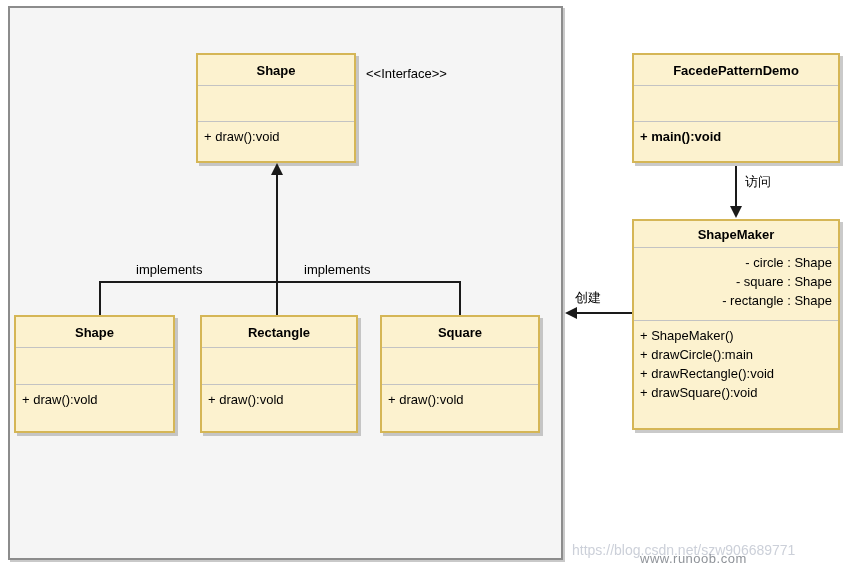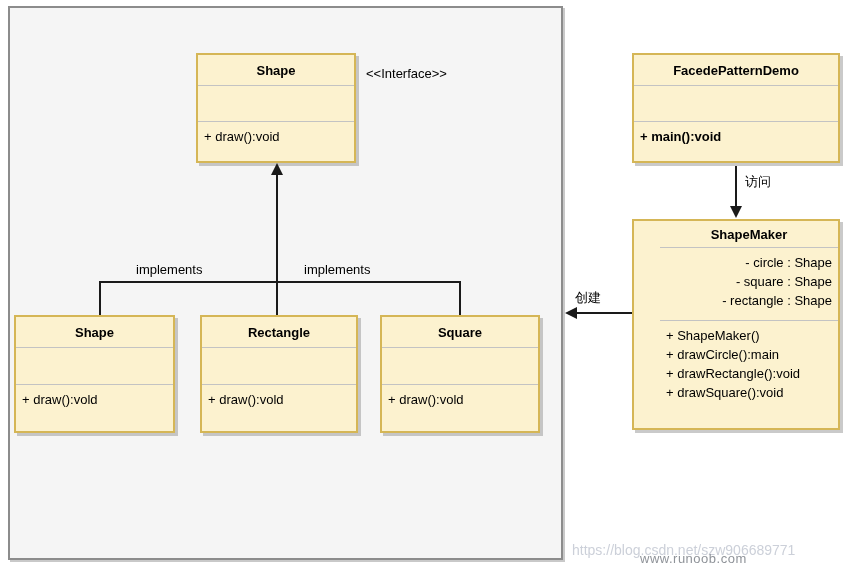--- a/index.html
+++ b/index.html
@@ -116,21 +116,21 @@
   </div>
 
   <div class="uml-class" style="left:632px;top:53px;width:208px;height:110px;">
     <div class="uml-title" style="height:30px;">FacedePatternDemo</div>
     <div class="uml-attrs" style="height:36px;"></div>
     <div class="uml-methods" style="height:29px;">
       <div class="uml-line bold">+ main():void</div>
     </div>
   </div>
 
-  <div class="uml-class" style="left:632px;top:219px;width:208px;height:211px;padding-left:26px;">
+  <div class="uml-class" style="left:632px;top:219px;width:208px;height:211px;">
     <div class="uml-title" style="height:26px;">ShapeMaker</div>
     <div class="uml-attrs" style="height:73px;text-align:right;">
       <div class="uml-line">- circle : Shape</div>
       <div class="uml-line">- square : Shape</div>
       <div class="uml-line">- rectangle : Shape</div>
     </div>
     <div class="uml-methods" style="height:108px;">
       <div class="uml-line">+ ShapeMaker()</div>
       <div class="uml-line">+ drawCircle():main</div>
       <div class="uml-line">+ drawRectangle():void</div>

